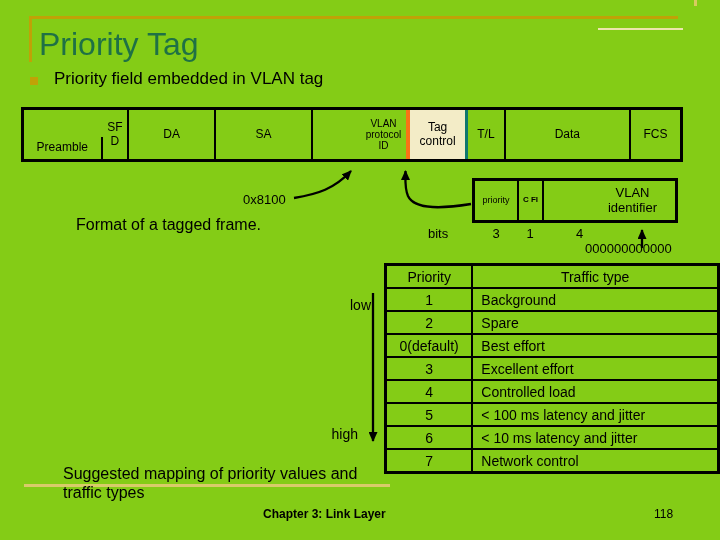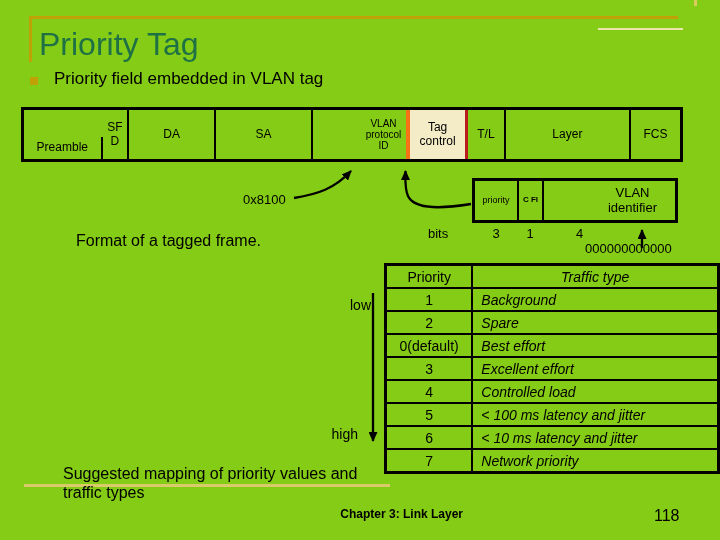--- a/index.html
+++ b/index.html
@@ -21,28 +21,28 @@
   .frame{position:absolute;left:21px;top:107px;width:662px;height:55px;border:3px solid #000;
          box-sizing:border-box;display:flex;}
   .fcell{box-sizing:border-box;border-right:2px solid #000;display:flex;align-items:center;
          justify-content:center;text-align:center;font-size:12px;line-height:1.1;}
   .fcell:last-child{border-right:none;}
   .f-preamble{width:83px;margin-top:27px;}
   .f-sfd{width:28px;}
   .f-da{width:92px;}
   .f-sa{width:102px;}
   .f-vpid{width:52px;font-size:10px;border-right:4px solid #f97316;margin-left:48px;}
-  .f-tag{width:61px;background:#F3ECC7;border-right:3px solid #b91c1c;}
+  .f-tag{width:61px;background:#F3ECC7;border-right:3px solid #0f766e;}
   .f-tl{width:40px;}
   .f-data{width:132px;}
   .f-fcs{width:52px;}
   
   .lbl{position:absolute;white-space:nowrap;}
   .lbl-0x8100{left:243px;top:192px;font-size:13px;}
-  .lbl-format{left:76px;top:232px;font-size:16px;}
+  .lbl-format{left:76px;top:216px;font-size:16px;}
   .lbl-bits{left:428px;top:226px;font-size:13px;}
   .lbl-b3{left:484px;top:226px;width:24px;text-align:center;font-size:13px;}
   .lbl-b1{left:518px;top:226px;width:24px;text-align:center;font-size:13px;}
   .lbl-b12{left:576px;top:226px;font-size:13px;}
   .lbl-zeros{left:585px;top:241px;font-size:13px;}
   .lbl-low{left:344px;top:297px;width:27px;text-align:right;font-size:14px;}
   .lbl-high{left:325px;top:426px;width:33px;text-align:right;font-size:14px;}
   
   .detail{position:absolute;left:472px;top:178px;width:206px;height:45px;border:3px solid #000;
           box-sizing:border-box;display:flex;}
@@ -51,27 +51,27 @@
   .dcell:last-child{border-right:none;}
   .d-priority{width:44px;font-size:9px;}
   .d-cfi{width:25px;font-size:8px;font-weight:bold;}
   .d-vlan{width:131px;font-size:13px;padding-left:46px;}
   
   .ptable{position:absolute;left:384px;top:263px;border-collapse:collapse;font-size:14px;}
   .ptable th,.ptable td{border:2px solid #000;height:21px;padding:0;}
   .ptable{border:3px solid #000;}
   .ptable th{font-weight:400;}
   .col-prio{width:85px;text-align:center;}
-  .col-traffic{width:240px;text-align:left;padding-left:8px !important;font-style:italic;}
+  .col-traffic{width:240px;text-align:left;padding-left:8px !important;}
   .th-traffic{text-align:center;padding-left:0 !important;}
   
   .caption-map{position:absolute;left:63px;top:464px;width:314px;font-size:16px;line-height:1.2;}
-  .footer-chapter{position:absolute;left:263px;top:507px;width:200px;text-align:right;
+  .footer-chapter{position:absolute;left:263px;top:507px;width:200px;text-align:left;
                   font-size:12px;font-weight:bold;}
-  .footer-page{position:absolute;left:654px;top:507px;font-size:16px;}
+  .footer-page{position:absolute;left:654px;top:507px;font-size:12px;}
   
   .arrows{position:absolute;left:0;top:0;width:720px;height:540px;pointer-events:none;}
 </style>
 </head>
 <body>
 
 <div class="slide">
 
   <div class="line-top"></div>
   <div class="line-top-pale"></div>
@@ -84,21 +84,21 @@
   <div class="bullet-text">Priority field embedded in VLAN tag</div>
 
   <div class="frame">
     <div class="fcell f-preamble">Preamble</div>
     <div class="fcell f-sfd">SF D</div>
     <div class="fcell f-da">DA</div>
     <div class="fcell f-sa">SA</div>
     <div class="fcell f-vpid">VLAN protocol ID</div>
     <div class="fcell f-tag">Tag control</div>
     <div class="fcell f-tl">T/L</div>
-    <div class="fcell f-data">Layer</div>
+    <div class="fcell f-data">Data</div>
     <div class="fcell f-fcs">FCS</div>
   </div>
 
   <div class="lbl lbl-0x8100">0x8100</div>
   <div class="lbl lbl-format">Format of a tagged frame.</div>
 
   <div class="detail">
     <div class="dcell d-priority">priority</div>
     <div class="dcell d-cfi">C FI</div>
     <div class="dcell d-vlan">VLAN identifier</div>
@@ -138,21 +138,21 @@
     <tr>
       <td class="col-prio">5</td>
       <td class="col-traffic">&lt; 100 ms latency and jitter</td>
     </tr>
     <tr>
       <td class="col-prio">6</td>
       <td class="col-traffic">&lt; 10 ms latency and jitter</td>
     </tr>
     <tr>
       <td class="col-prio">7</td>
-      <td class="col-traffic">Network priority</td>
+      <td class="col-traffic">Network control</td>
     </tr>
   </tbody>
     </table>
 
   <div class="lbl lbl-low">low</div>
   <div class="lbl lbl-high">high</div>
 
   <div class="caption-map">Suggested mapping of priority values and traffic types</div>
   <div class="footer-chapter">Chapter 3: Link Layer</div>
   <div class="footer-page">118</div>

